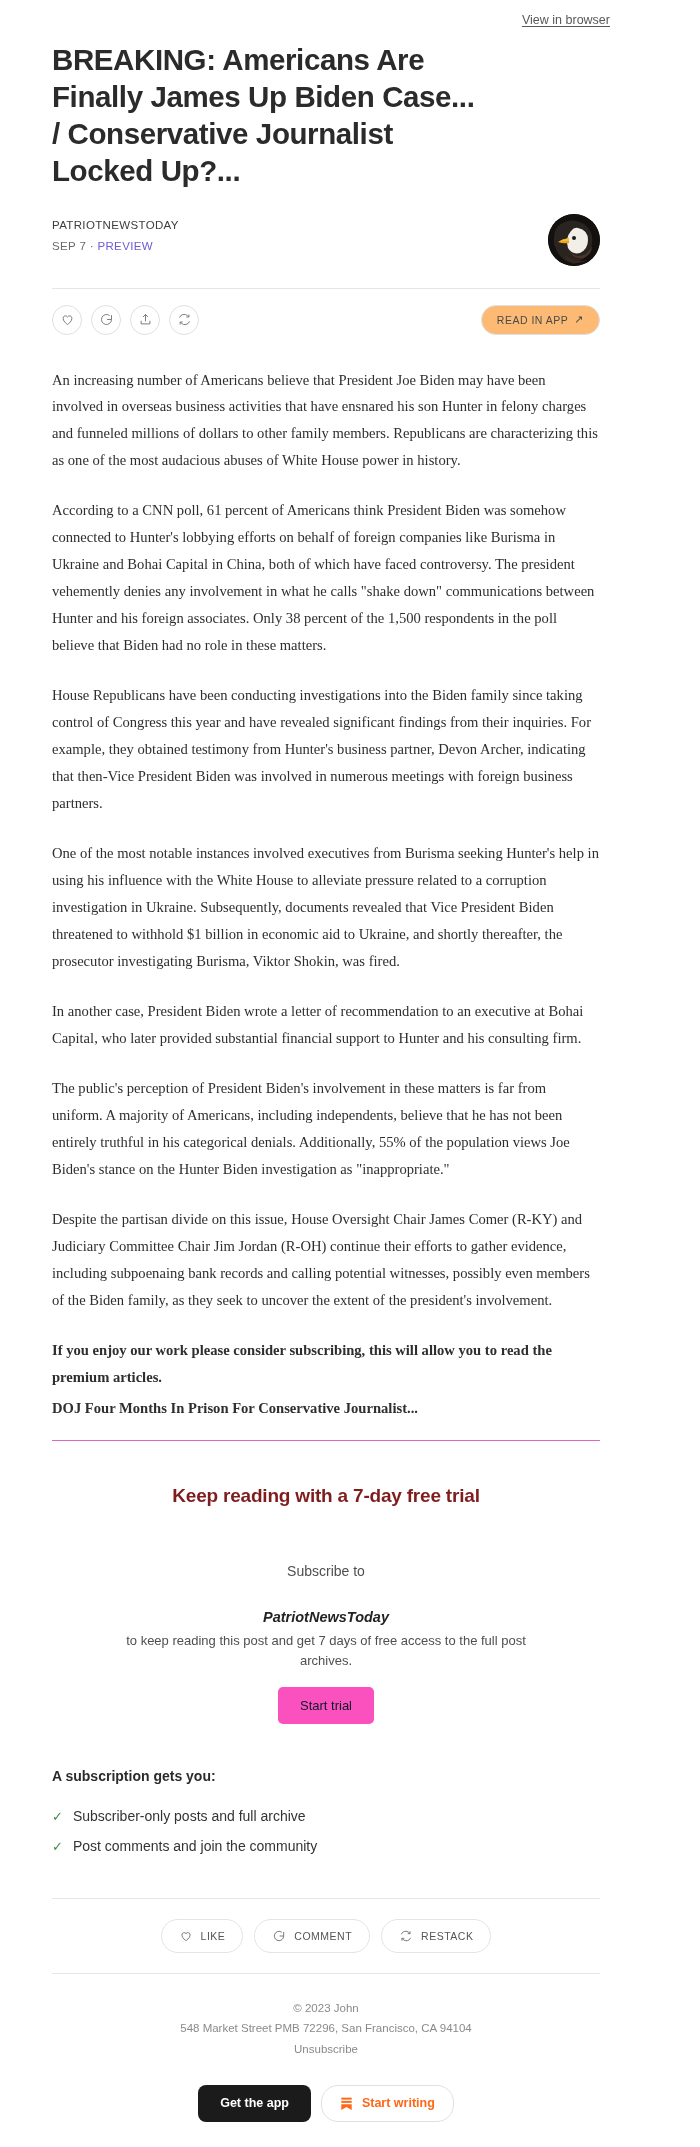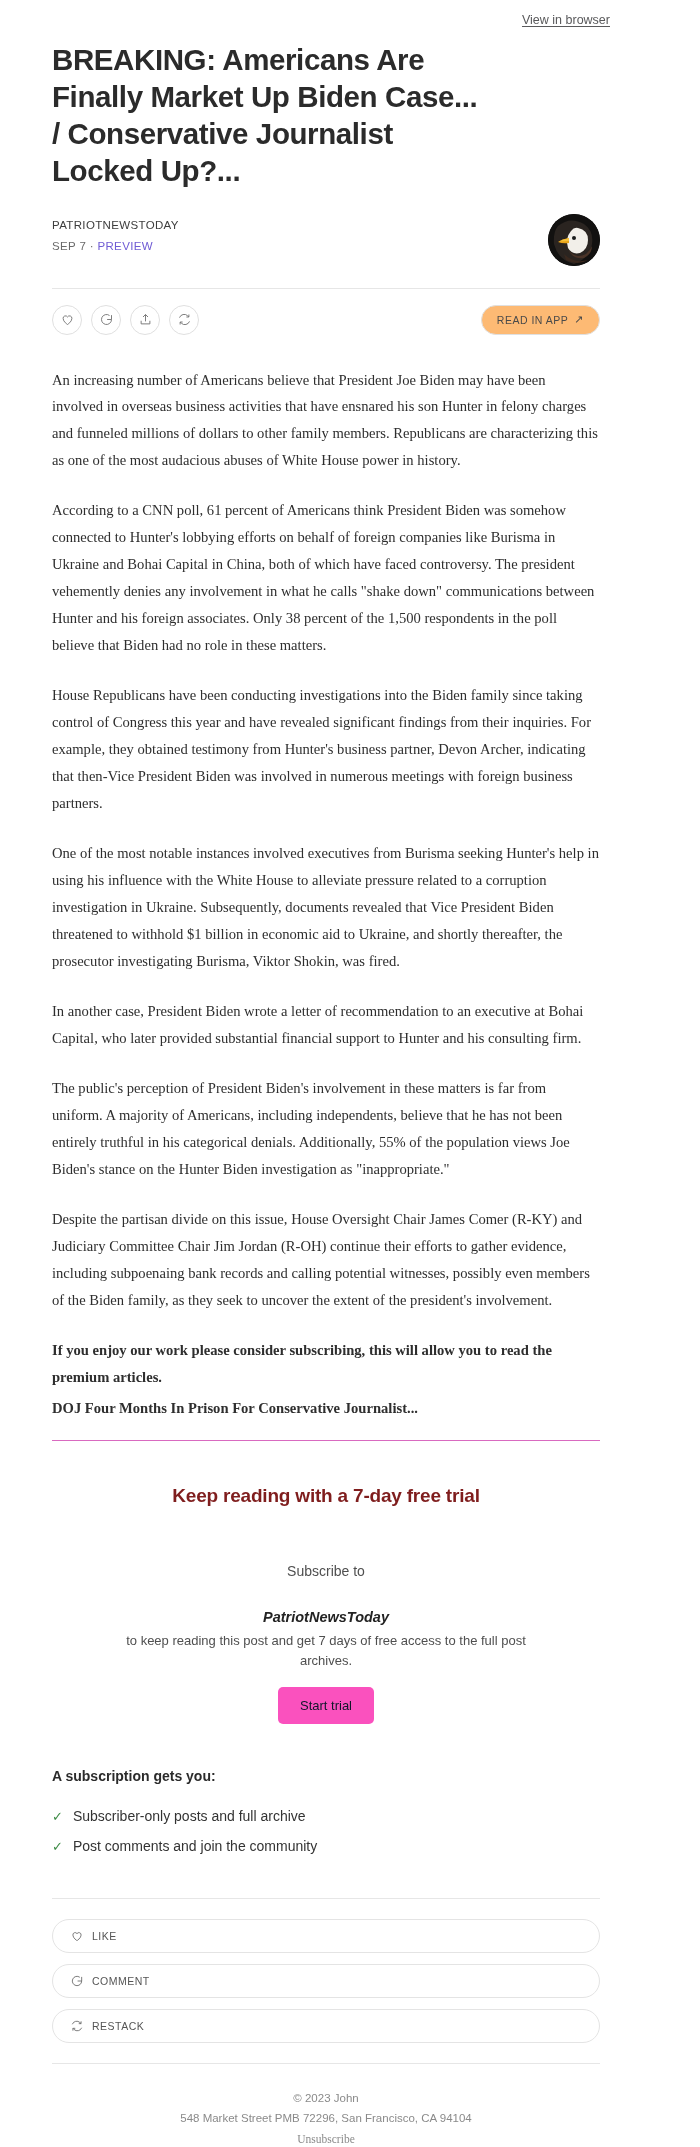--- a/index.html
+++ b/index.html
@@ -231,21 +231,20 @@
     flex: 0 0 auto;
   }
 
   
   .engage-wrap { padding: 30px 52px 0 52px; }
   .engage-row {
     display: flex;
     justify-content: center;
     gap: 11px;
     padding: 20px 0;
-    flex-direction: column;
   }
   .pill-btn {
     border: 1px solid #e4e4e4;
     border-radius: 18px;
     background: #fff;
     padding: 9px 17px;
     display: flex;
     align-items: center;
     gap: 8px;
     font-family: "Liberation Sans", sans-serif;
@@ -261,21 +260,21 @@
   .footer {
     padding: 24px 52px 30px 52px;
     text-align: center;
   }
   .footer-line {
     font-family: "Liberation Sans", sans-serif;
     font-size: 11.5px;
     color: #8a8a8a;
     line-height: 1.75;
   }
-  .footer-line.link { cursor: pointer; font-family: Liberation Serif, serif; }
+  .footer-line.link { cursor: pointer; }
   .footer-btns {
     display: flex;
     justify-content: center;
     gap: 10px;
     margin-top: 26px;
   }
   .btn-dark {
     background: #1b1b1b;
     color: #fff;
     border: none;
@@ -306,21 +305,21 @@
 <body>
 
 <div class="page">
 
   <div class="topbar">
     <span class="view-in-browser">View in browser</span>
   </div>
 
   <div class="content">
 
-    <h1 class="post-title">BREAKING: Americans Are Finally Market Up Biden Case... / Conservative Journalist Locked Up?...</h1>
+    <h1 class="post-title">BREAKING: Americans Are Finally James Up Biden Case... / Conservative Journalist Locked Up?...</h1>
 
     <div class="byline-row">
       <div class="byline-left">
         <div class="pub-name">PATRIOTNEWSTODAY</div>
         <div class="byline-meta">
           <span>SEP 7</span>
           <span>·</span>
           <span class="preview-tag">PREVIEW</span>
         </div>
       </div>

